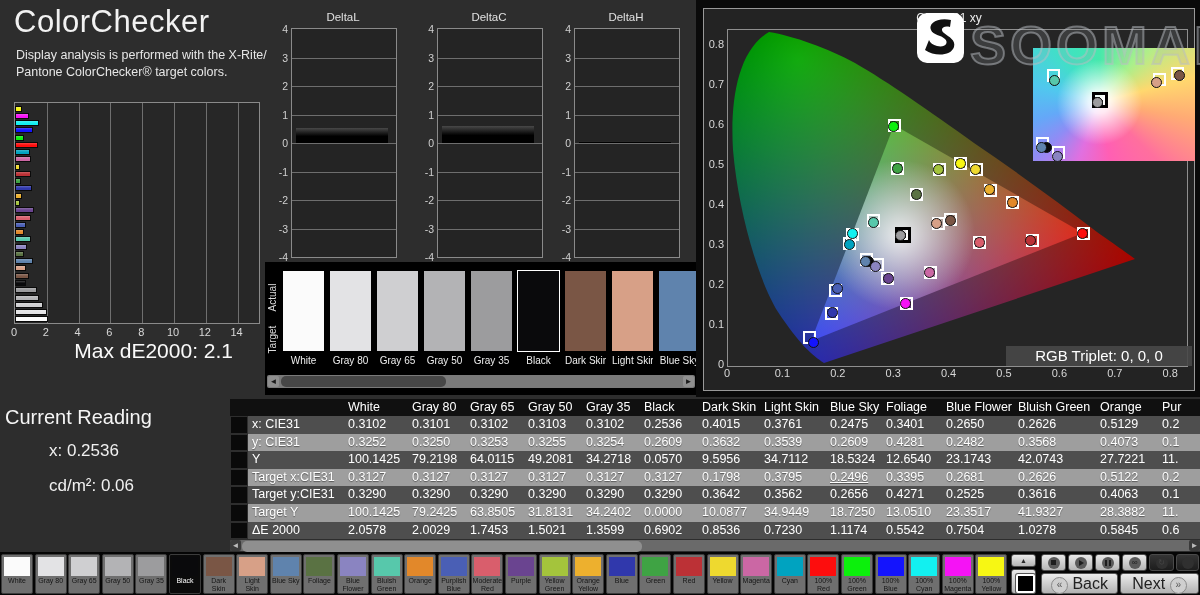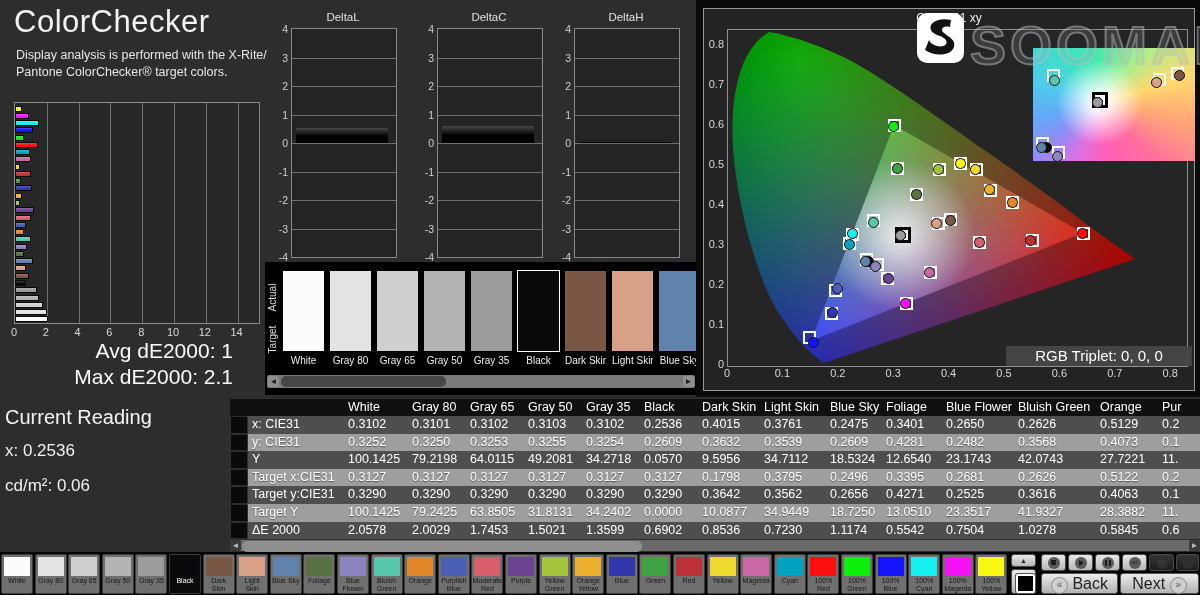--- a/index.html
+++ b/index.html
@@ -15,21 +15,21 @@
   #de-title{left:14px;top:89px;width:244px;text-align:center;font-size:11.5px;color:#e0e0e0;}
   #de-plot{left:14px;top:102px;width:244px;height:220px;background:#272727;border:1px solid #8a8a8a;}
   .de-grid{position:absolute;top:0;bottom:0;width:1px;background:#6f6f6f;}
   .de-bar{position:absolute;height:6px;border:1px solid #0a0a0a;box-sizing:border-box;}
   .de-xlab{position:absolute;top:326px;font-size:11px;color:#d8d8d8;width:24px;margin-left:-12px;text-align:center;}
 
   #summary{left:0;top:338px;width:233px;text-align:right;line-height:26px;font-size:21px;color:#fafafa;}
 
   #cur-block{left:5px;top:406px;}
   #cur-title{font-size:20px;color:#f5f5f5;margin-bottom:12px;}
-  .cur-item{font-size:17px;color:#f0f0f0;margin-bottom:15px;}
+  .cur-item{font-size:17px;color:#f0f0f0;margin-bottom:15px;margin-left:44px;}
 
   
   .dl-title{top:11px;width:104px;text-align:center;font-size:11.5px;color:#e0e0e0;}
   .dl-plot{top:28px;width:104px;height:228px;background:#242424;border:1px solid #8a8a8a;}
   .dl-grid{position:absolute;left:0;right:0;height:1px;background:#6e6e6e;}
   .dl-ylab{position:absolute;width:16px;text-align:right;font-size:10.5px;color:#d0d0d0;}
   .dl-bar{position:absolute;left:4%;width:88%;background:linear-gradient(#484848,#000 55%,#000);}
 
   
   #swatch-panel{left:265px;top:262px;width:433px;height:133px;background:#000;overflow:hidden;}
@@ -148,21 +148,20 @@
       <div class="de-xlab" style="left: 31.8px;">2</div>
       <div class="de-xlab" style="left: 63.6px;">4</div>
       <div class="de-xlab" style="left: 95.4px;">6</div>
       <div class="de-xlab" style="left: 127.2px;">8</div>
       <div class="de-xlab" style="left: 159px;">10</div>
       <div class="de-xlab" style="left: 190.8px;">12</div>
       <div class="de-xlab" style="left: 222.6px;">14</div>
     </div>
 
   <div class="abs" id="summary">
-    <div>Avg dE2000: 1</div>
     <div>Max dE2000: 2.1</div>
   </div>
 
   <div class="abs" id="cur-block">
     <div id="cur-title">Current Reading</div>
     <div id="cur-items">
         <div class="cur-item">x: 0.2536</div>
         <div class="cur-item">cd/m²: 0.06</div>
       </div>
   </div>
@@ -498,21 +497,21 @@
         <div class="t-sel" style="height: 17.6px;"></div>
         <div class="t-cell" style="width: 96px;">Target x:CIE31</div>
         <div class="t-cell" style="width: 64px;">0.3127</div>
         <div class="t-cell" style="width: 58px;">0.3127</div>
         <div class="t-cell" style="width: 58px;">0.3127</div>
         <div class="t-cell" style="width: 58px;">0.3127</div>
         <div class="t-cell" style="width: 58px;">0.3127</div>
         <div class="t-cell" style="width: 58px;">0.3127</div>
         <div class="t-cell" style="width: 62px;">0.1798</div>
         <div class="t-cell" style="width: 66px;">0.3795</div>
-        <div class="t-cell" style="width: 56px;">0.2496</div>
+        <div class="t-cell" style="width: 56px; text-decoration: underline;">0.2496</div>
         <div class="t-cell" style="width: 60px;">0.3395</div>
         <div class="t-cell" style="width: 72px;">0.2681</div>
         <div class="t-cell" style="width: 82px;">0.2626</div>
         <div class="t-cell" style="width: 62px;">0.5122</div>
         <div class="t-cell" style="width: 70px;">0.2</div>
       </div>
       <div class="t-row row-dark">
         <div class="t-sel" style="height: 17.6px;"></div>
         <div class="t-cell" style="width: 96px;">Target y:CIE31</div>
         <div class="t-cell" style="width: 64px;">0.3290</div>

